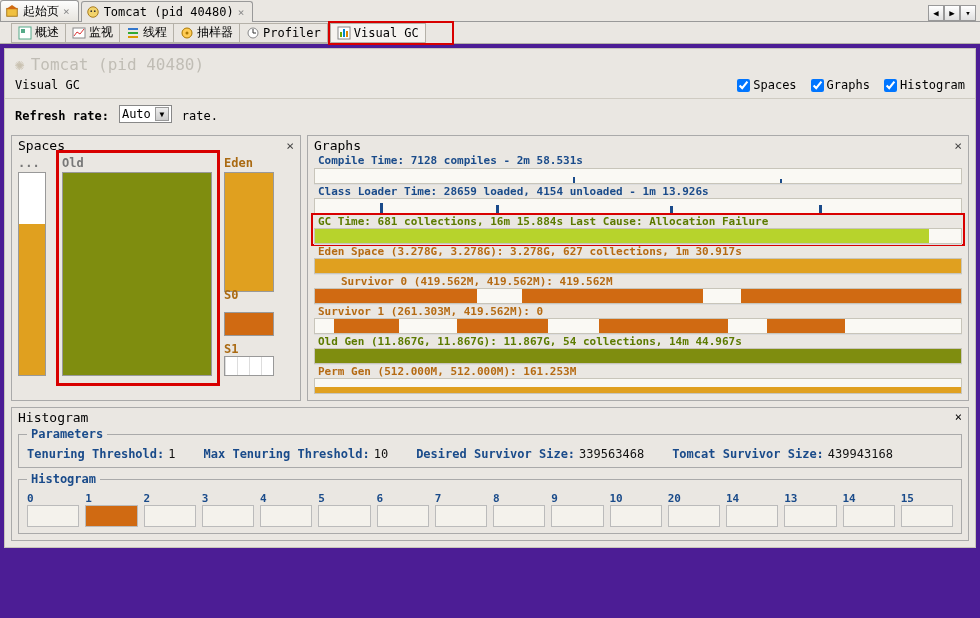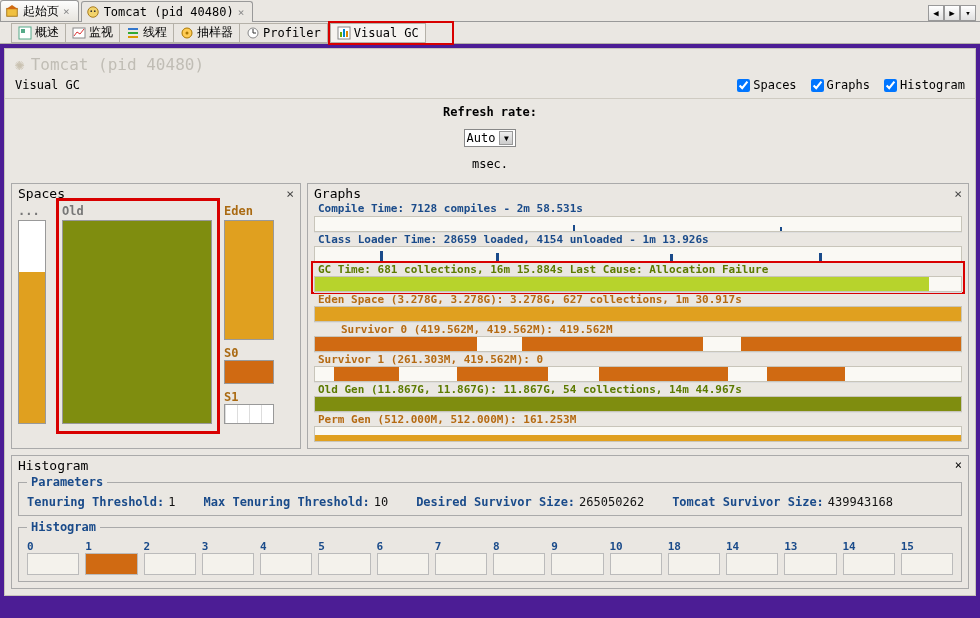--- a/index.html
+++ b/index.html
@@ -30,21 +30,21 @@
 
 .subhead { display:flex; padding:2px 10px 6px; align-items:center; }
 .subhead-left { font-family:monospace; font-size:12px; color:#000; }
 .subhead-right { margin-left:auto; display:flex; gap:14px; }
 .cbx { display:flex; align-items:center; gap:3px; font-family:monospace; }
 .cbx input { width:13px; height:13px; }
 
 hr { border:none; border-top:1px solid #cfcbc2; }
 
 
-.refresh-row { padding:6px 10px; display:flex; align-items:center; gap:10px; font-family:monospace;flex-direction:column; }
+.refresh-row { padding:6px 10px; display:flex; align-items:flex-end; gap:10px; font-family:monospace; }
 .refresh-row b { font-weight:bold; }
 .select-wrap { border:1px solid #888; background:#fff; padding:0 2px; height:18px; display:flex; align-items:center; }
 .select-wrap .arrow { width:14px; height:14px; background:linear-gradient(#eee,#ccc); border:1px solid #999; display:flex; align-items:center; justify-content:center; font-size:8px; margin-left:4px; }
 
 
 .body-area { padding:6px; display:flex; gap:6px; }
 .panel { border:1px solid #aaa; background:#eae7e2; position:relative; }
 .panel-title { font-family:monospace; font-size:13px; padding:2px 6px; }
 .panel .panel-x { position:absolute; top:2px; right:6px; font-size:13px; color:#444; cursor:pointer; }
 
@@ -203,21 +203,21 @@
           </label>
       </div>
     </div>
     <hr>
     <div class="refresh-row">
       <b>Refresh rate:</b>
       <div class="select-wrap">
         <span style="font-family:monospace;">Auto</span>
         <span class="arrow">▼</span>
       </div>
-      <span>msec.</span>
+      <span>rate.</span>
     </div>
 
     <div class="body-area">
 
       <div class="panel spaces-panel">
         <div class="panel-title">Spaces</div>
         <span class="panel-x">×</span>
         <div class="spaces-body">
 
           <span class="sp-lbl" style="position:absolute; top:0; left:0;">...</span>
@@ -228,21 +228,21 @@
           <span class="sp-lbl" style="position:absolute; top:0; left:44px; color:#777;">Old</span>
           <div class="bar-box" style="left:44px; top:16px; width:150px; height:204px;">
             <div class="bar-fill olive" style="height:100%;"></div>
           </div>
 
           <span class="sp-lbl" style="position:absolute; top:0; left:206px; color:#aa6a12;">Eden</span>
           <div class="bar-box" style="left:206px; top:16px; width:50px; height:120px;">
             <div class="bar-fill yellow" style="height:100%;"></div>
           </div>
 
-          <span class="sp-lbl" style="position:absolute; top:142px; left:206px; color:#aa6a12;">S0</span>
+          <span class="sp-lbl" style="position:absolute; top:132px; left:206px; color:#aa6a12;">S0</span>
           <div class="bar-box" style="left:206px; top:156px; width:50px; height:24px;">
             <div class="bar-fill orange" style="height:100%;"></div>
           </div>
 
           <span class="sp-lbl" style="position:absolute; top:186px; left:206px; color:#aa6a12;">S1</span>
           <div class="bar-box" style="left:206px; top:200px; width:50px; height:20px; background:repeating-linear-gradient(90deg,#ddd 0 1px,#fff 1px 12px);"></div>
 
           <div class="hl-spaces" style="left:38px; top:-6px; width:164px; height:236px;"></div>
         </div>
       </div>
@@ -314,21 +314,21 @@
     </div>
 
     <div class="histo-panel">
       <div class="panel-title" style="padding:0;">Histogram</div>
       <span class="panel-x">×</span>
       <fieldset class="fset">
         <legend>Parameters</legend>
         <div class="params-row">
           <span><span class="plbl">Tenuring Threshold:</span><span class="pval">1</span></span>
           <span><span class="plbl">Max Tenuring Threshold:</span><span class="pval">10</span></span>
-          <span><span class="plbl">Desired Survivor Size:</span><span class="pval">265050262</span></span>
+          <span><span class="plbl">Desired Survivor Size:</span><span class="pval">339563468</span></span>
           <span><span class="plbl">Tomcat Survivor Size:</span><span class="pval">439943168</span></span>
         </div>
       </fieldset>
       <fieldset class="fset" style="margin-top:4px;">
         <legend>Histogram</legend>
         <div class="bins">
           <div class="bin">
               <div class="blbl">0</div>
               <div class="bbox"></div>
             </div>
@@ -368,21 +368,21 @@
             </div>
           <div class="bin">
               <div class="blbl">9</div>
               <div class="bbox"></div>
             </div>
           <div class="bin">
               <div class="blbl">10</div>
               <div class="bbox"></div>
             </div>
           <div class="bin">
-              <div class="blbl">18</div>
+              <div class="blbl">20</div>
               <div class="bbox"></div>
             </div>
           <div class="bin">
               <div class="blbl">14</div>
               <div class="bbox"></div>
             </div>
           <div class="bin">
               <div class="blbl">13</div>
               <div class="bbox"></div>
             </div>

